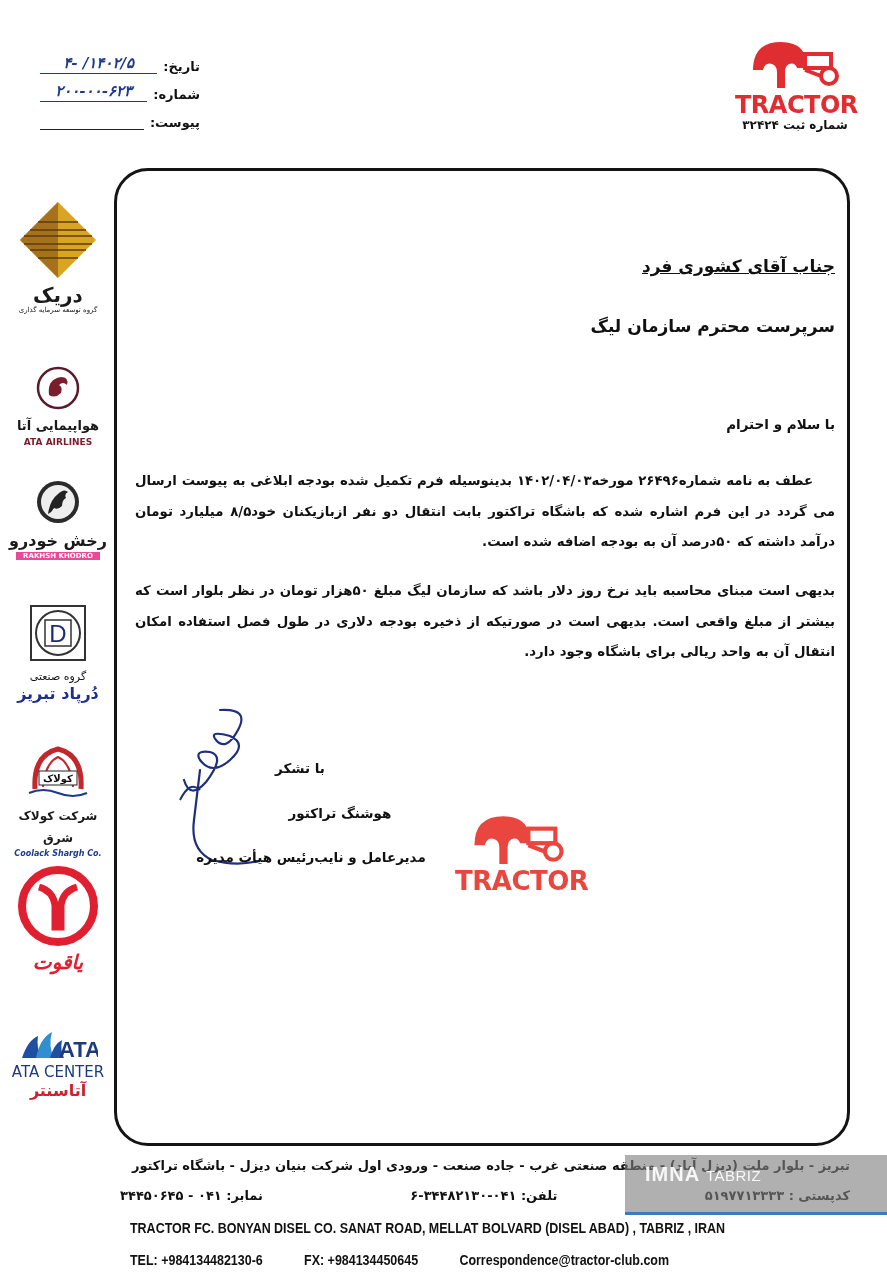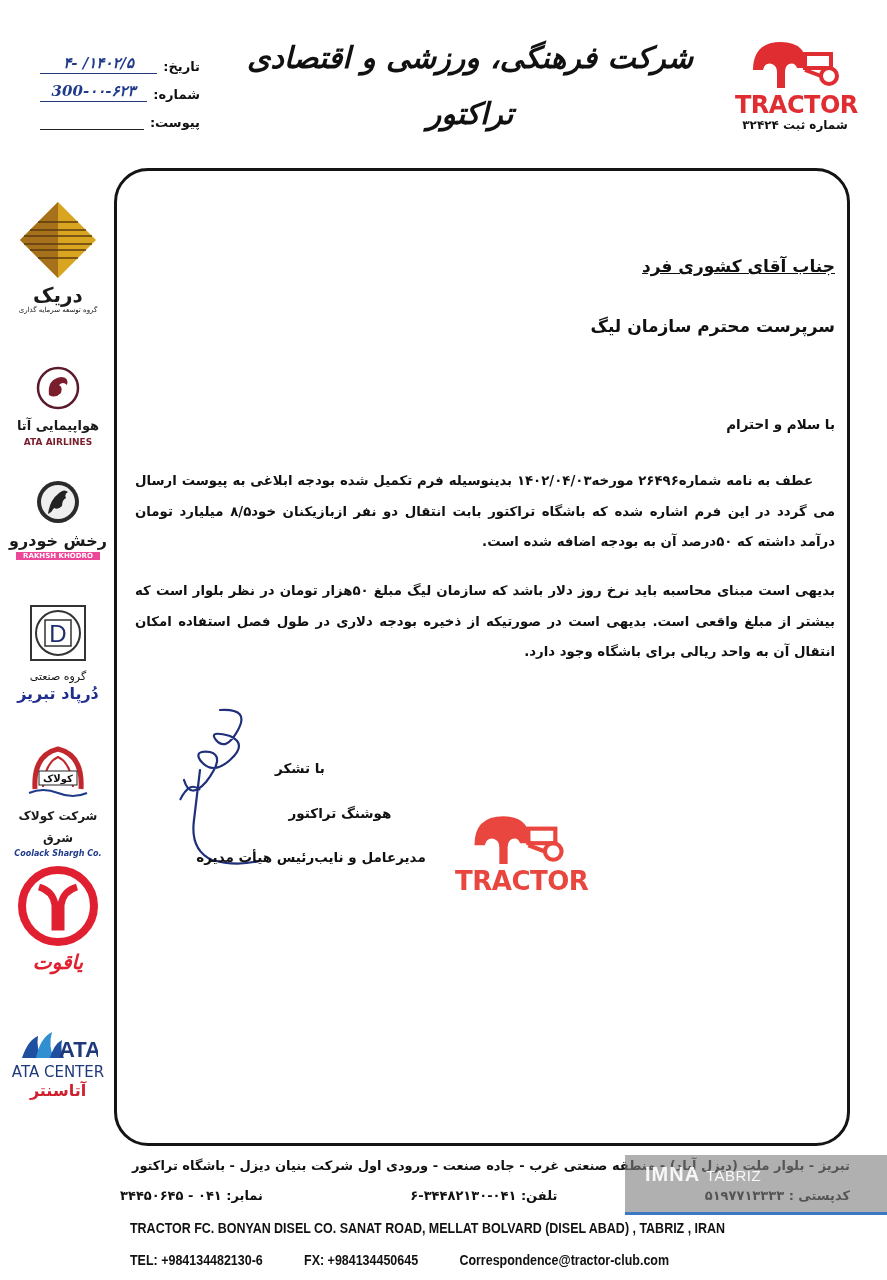--- a/index.html
+++ b/index.html
@@ -64,30 +64,29 @@
 </head>
 <body>
 
 <div class="meta">
   <div class="meta-row">
     <span class="meta-label">تاریخ:</span>
     <span class="meta-value">۱۴۰۲/۵/ -۴</span>
   </div>
   <div class="meta-row">
     <span class="meta-label">شماره:</span>
-    <span class="meta-value">300-۰۰-۶۲۳</span>
+    <span class="meta-value">۲۰۰-۰۰-۶۲۳</span>
   </div>
   <div class="meta-row">
     <span class="meta-label">پیوست:</span>
     <span class="meta-value empty"></span>
   </div>
 </div>
 
 <div class="title-block">
-  <div class="title-fa">شرکت فرهنگی، ورزشی و اقتصادی تراکتور</div>
 </div>
 
 <div class="brand">
   <svg width="100" height="54" viewBox="0 0 100 54">
     <path d="M8 34 Q8 6 36 6 Q62 6 62 32 L52 32 Q50 26 44 28 Q40 30 40 36 L40 52 L32 52 L32 36 Q32 30 27 28 Q20 26 18 34 Z" fill="#e02d31"></path>
     <rect x="60" y="18" width="26" height="14" fill="none" stroke="#e02d31" stroke-width="4"></rect>
     <circle cx="84" cy="40" r="8" fill="none" stroke="#e02d31" stroke-width="4"></circle>
     <line x1="60" y1="34" x2="76" y2="40" stroke="#e02d31" stroke-width="4"></line>
   </svg>
   <div class="brand-word">TRACTOR</div>

